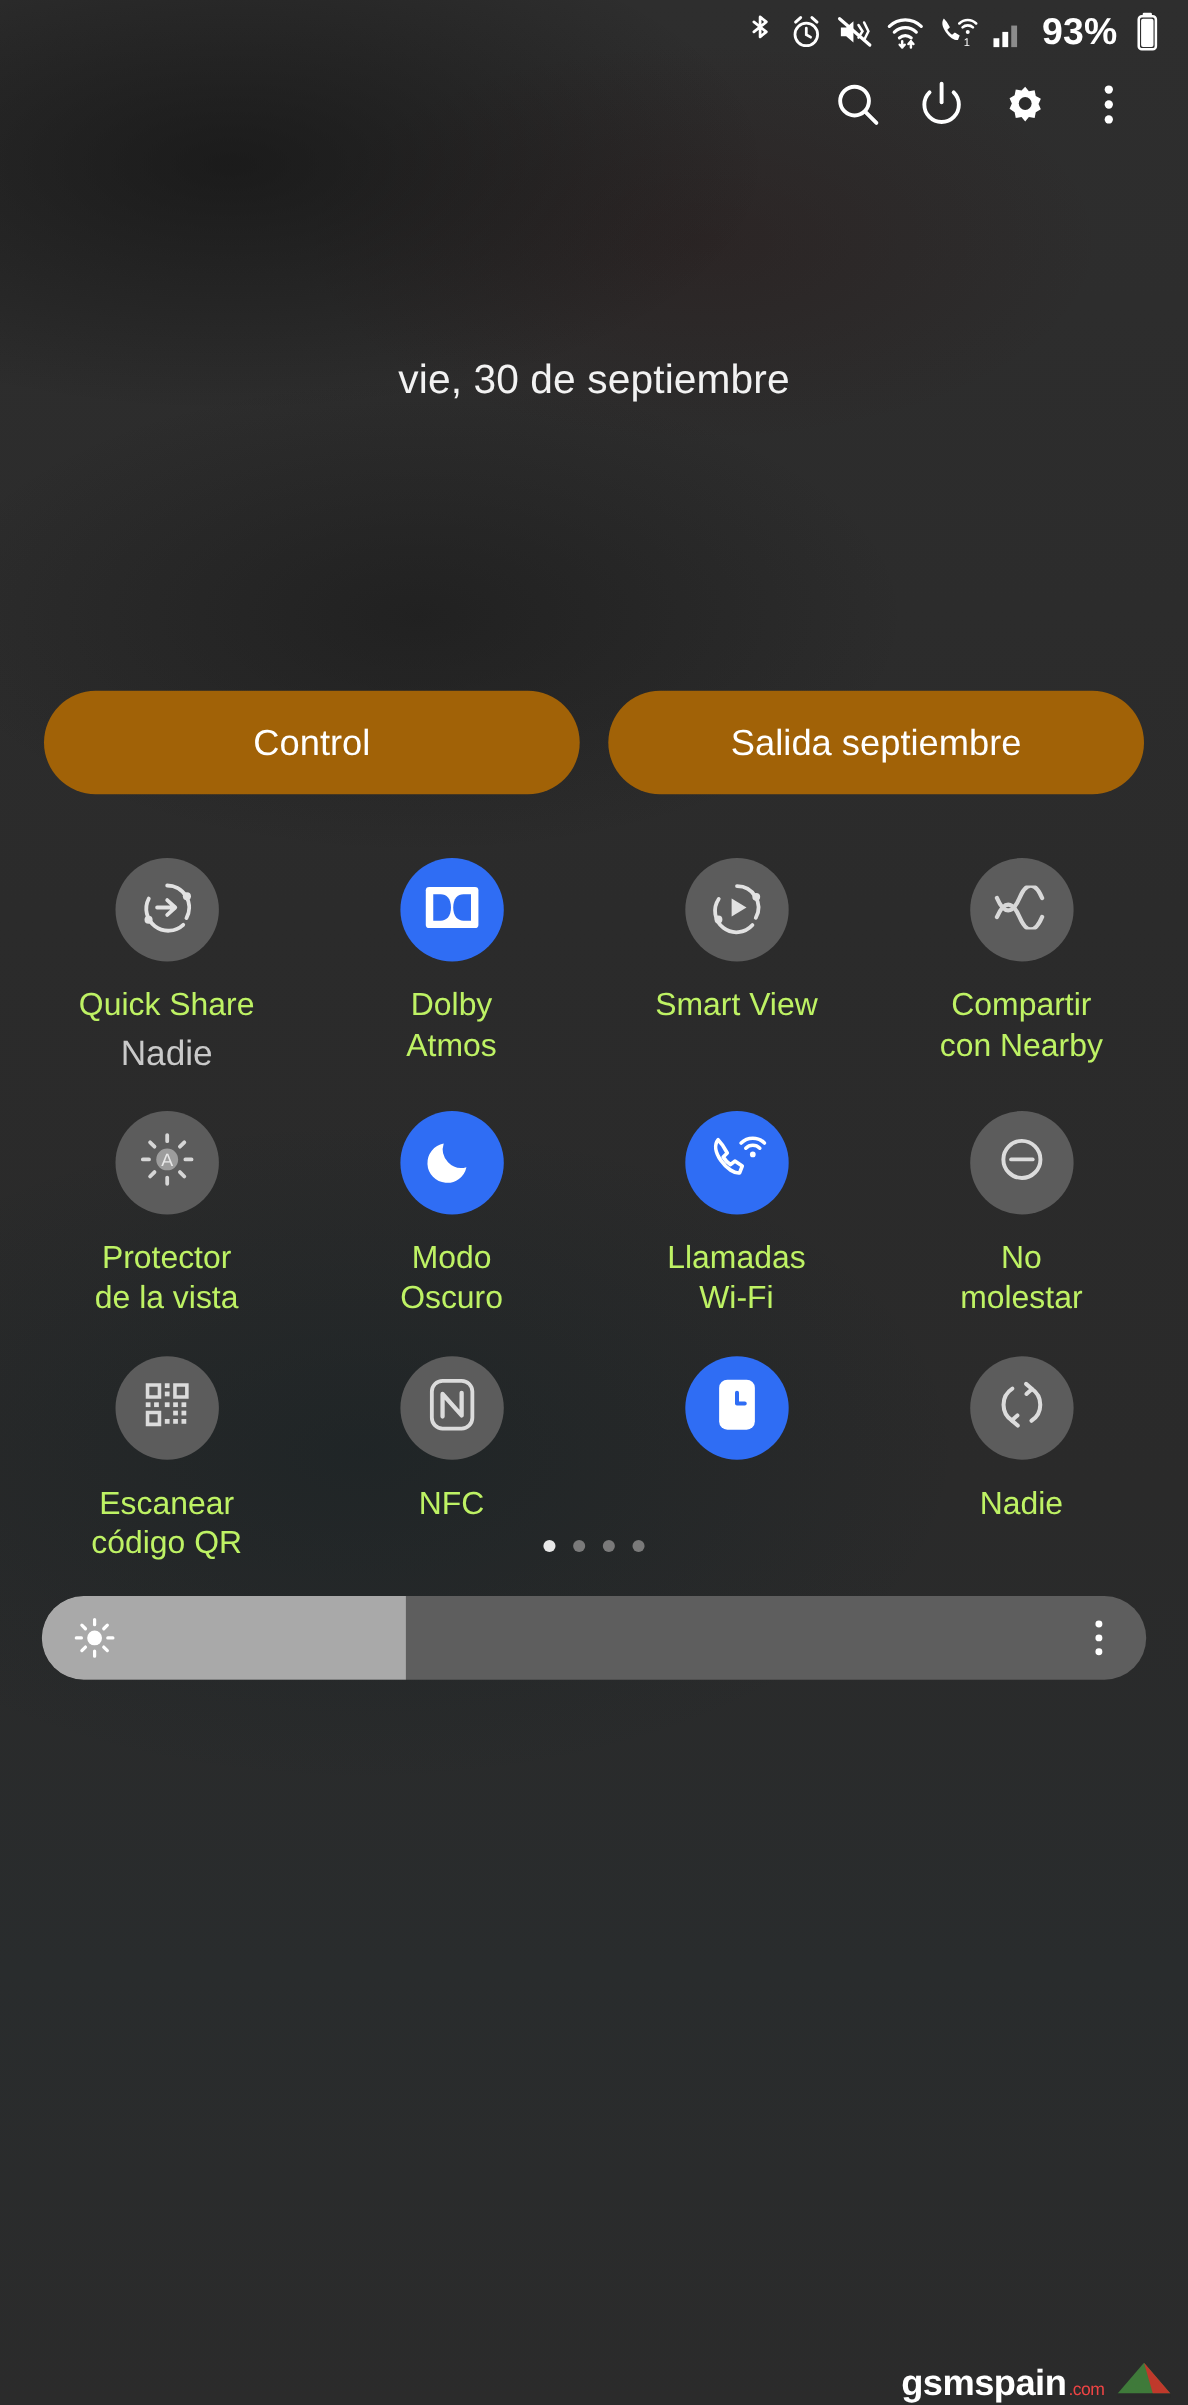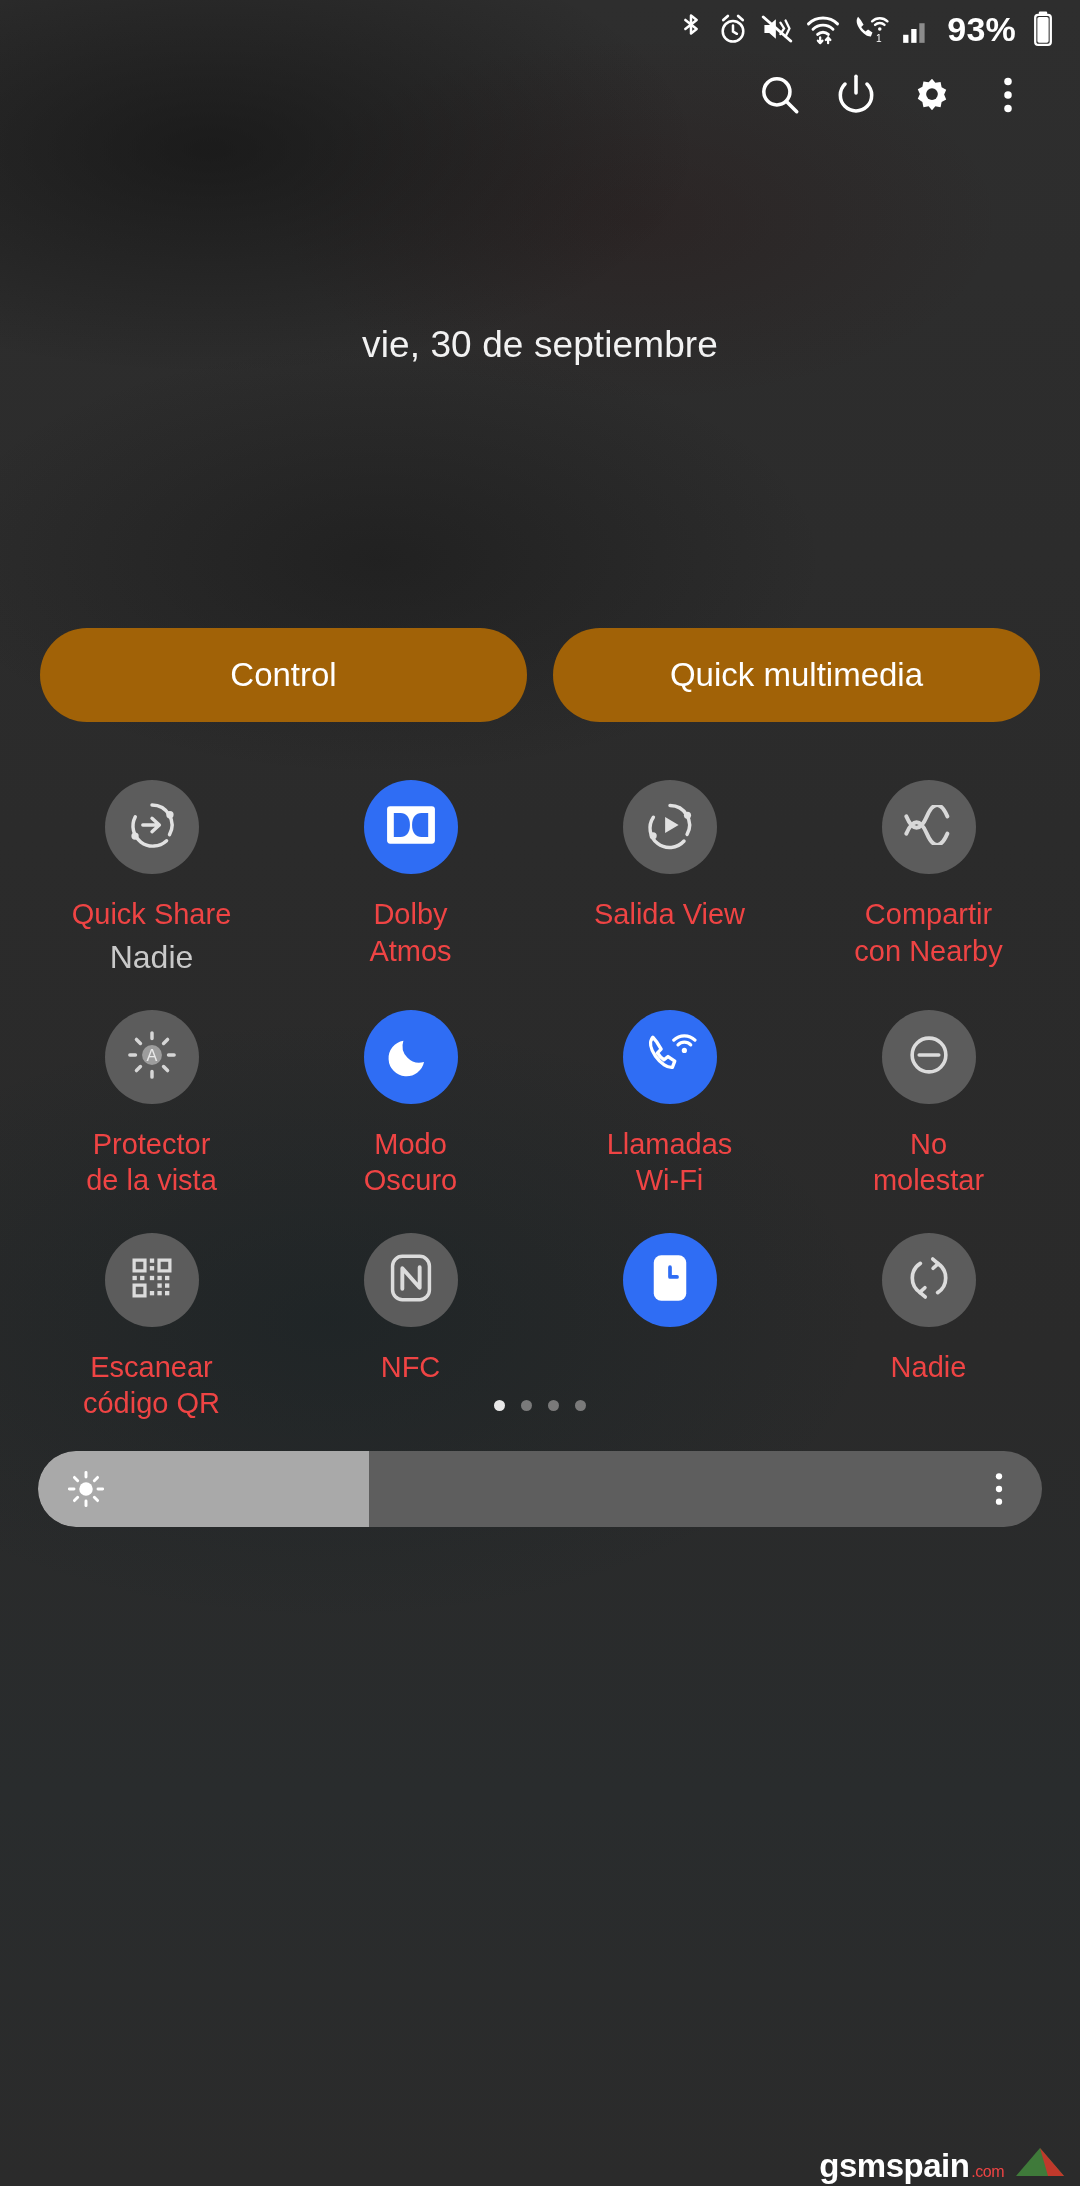--- a/index.html
+++ b/index.html
@@ -76,21 +76,21 @@
     display:flex;flex-direction:column;align-items:center;
   }
   .tile-icon{
     width:94px;height:94px;border-radius:50%;
     display:flex;align-items:center;justify-content:center;
     background:#5c5c5c;
   }
   .tile-icon.on{background:#2f6df4;}
   .tile-label{
     margin-top:22px;text-align:center;font-size:29px;line-height:1.26;
-    color:#ef4444;max-width:215px;
+    color:#bef264;max-width:215px;
   }
   .tile-sub{
     margin-top:6px;text-align:center;font-size:32px;color:#c9c9c9;
   }
 
   
   .dots{
     position:absolute;top:1400px;left:0;width:1080px;
     display:flex;align-items:center;justify-content:center;gap:16px;
   }
@@ -238,21 +238,21 @@
       </span>
     </div>
   </div>
 
   <div class="clock-wrap">
     <div class="date">vie, 30 de septiembre</div>
   </div>
 
   <div class="pills">
     <div class="pill">Control</div>
-    <div class="pill">Quick multimedia</div>
+    <div class="pill">Salida septiembre</div>
   </div>
 
   <div class="grid">
 
     <div class="tile">
       <div class="tile-icon">
         <span>
           <svg width="54" height="54" viewBox="0 0 50 50">
             <path d="M25 6.5a18.5 18.5 0 0 1 16.2 27.4" fill="none" stroke="#e2e2e2" stroke-width="3.2" stroke-linecap="round"></path>
             <path d="M38.5 39.6A18.5 18.5 0 0 1 9.5 17.5" fill="none" stroke="#e2e2e2" stroke-width="3.2" stroke-linecap="round"></path>
@@ -284,21 +284,21 @@
         <span>
           <svg width="54" height="54" viewBox="0 0 50 50">
             <path d="M25 7a18 18 0 0 1 15.8 26.7" fill="none" stroke="#e2e2e2" stroke-width="3.2" stroke-linecap="round"></path>
             <path d="M38 39.8A18 18 0 0 1 9.6 17.8" fill="none" stroke="#e2e2e2" stroke-width="3.2" stroke-linecap="round"></path>
             <circle cx="41.2" cy="16" r="3.3" fill="#e2e2e2"></circle>
             <circle cx="9.4" cy="35" r="3.3" fill="#e2e2e2"></circle>
             <path d="M20.5 17.5 33 25l-12.5 7.5z" fill="#e2e2e2"></path>
           </svg>
         </span>
       </div>
-      <div class="tile-label">Salida View</div>
+      <div class="tile-label">Smart View</div>
     </div>
 
     <div class="tile">
       <div class="tile-icon">
         <span>
           <svg width="54" height="40" viewBox="0 0 50 36">
             <path d="M4 26c6-14 13-14 19 0s13 14 19 0" fill="none" stroke="#d8d8d8" stroke-width="3.6" stroke-linecap="round"></path>
             <path d="M4 10c6 14 13 14 19 0s13-14 19 0" fill="none" stroke="#d8d8d8" stroke-width="3.6" stroke-linecap="round"></path>
           </svg>
         </span>

